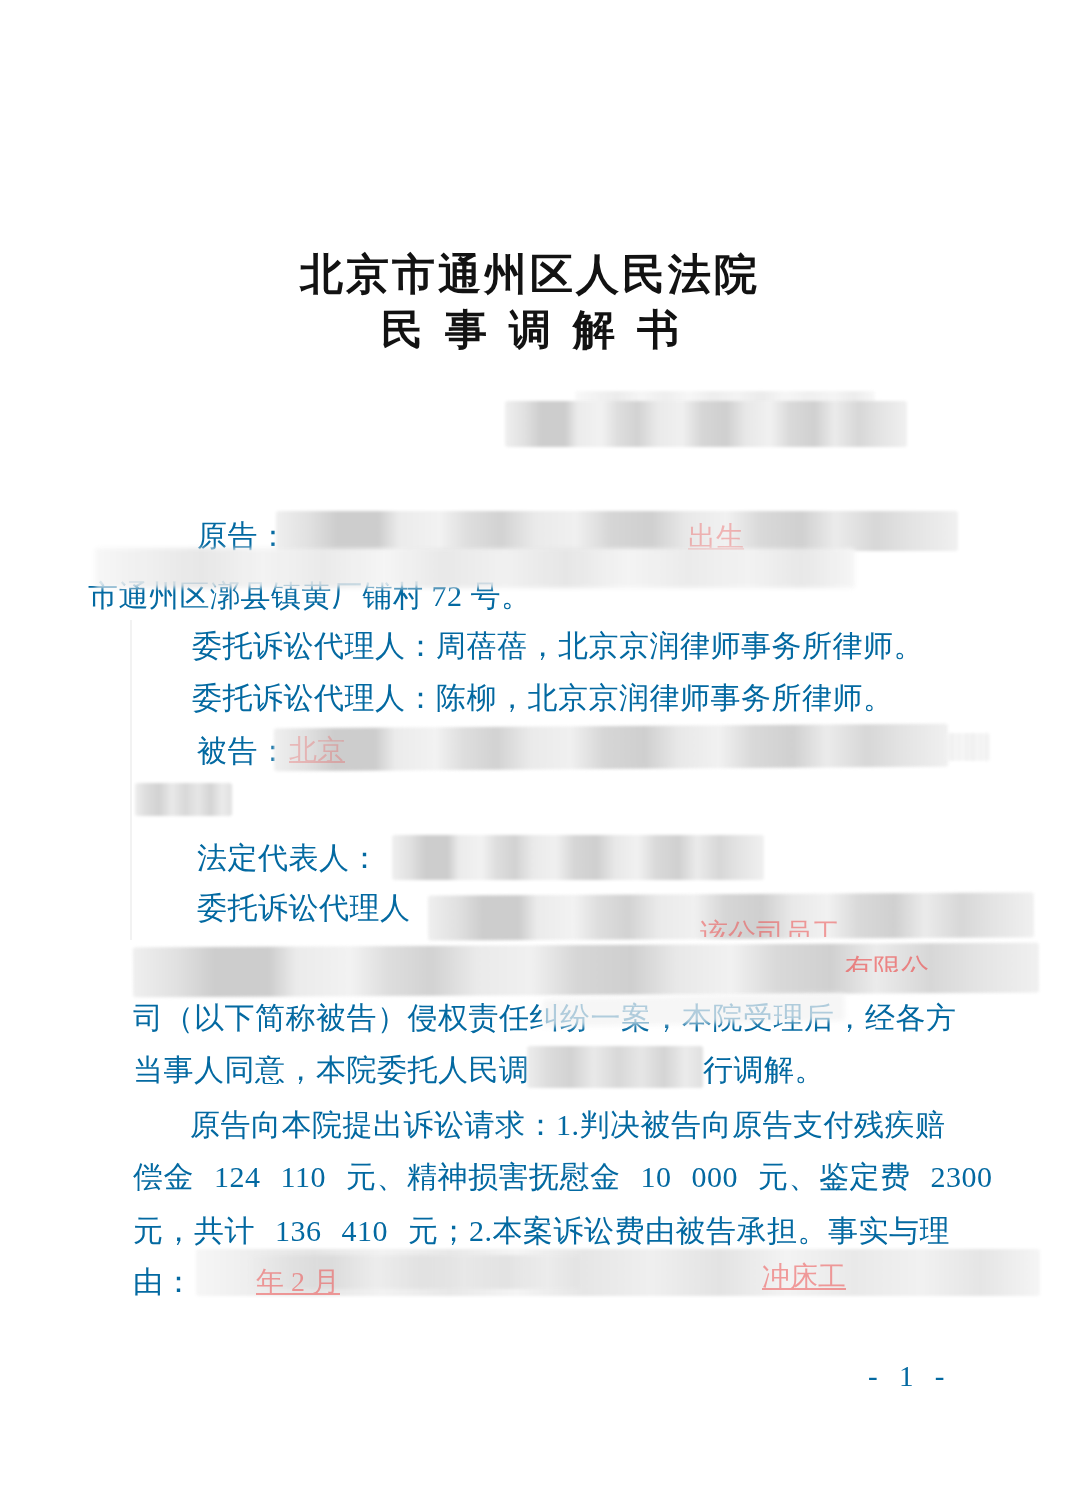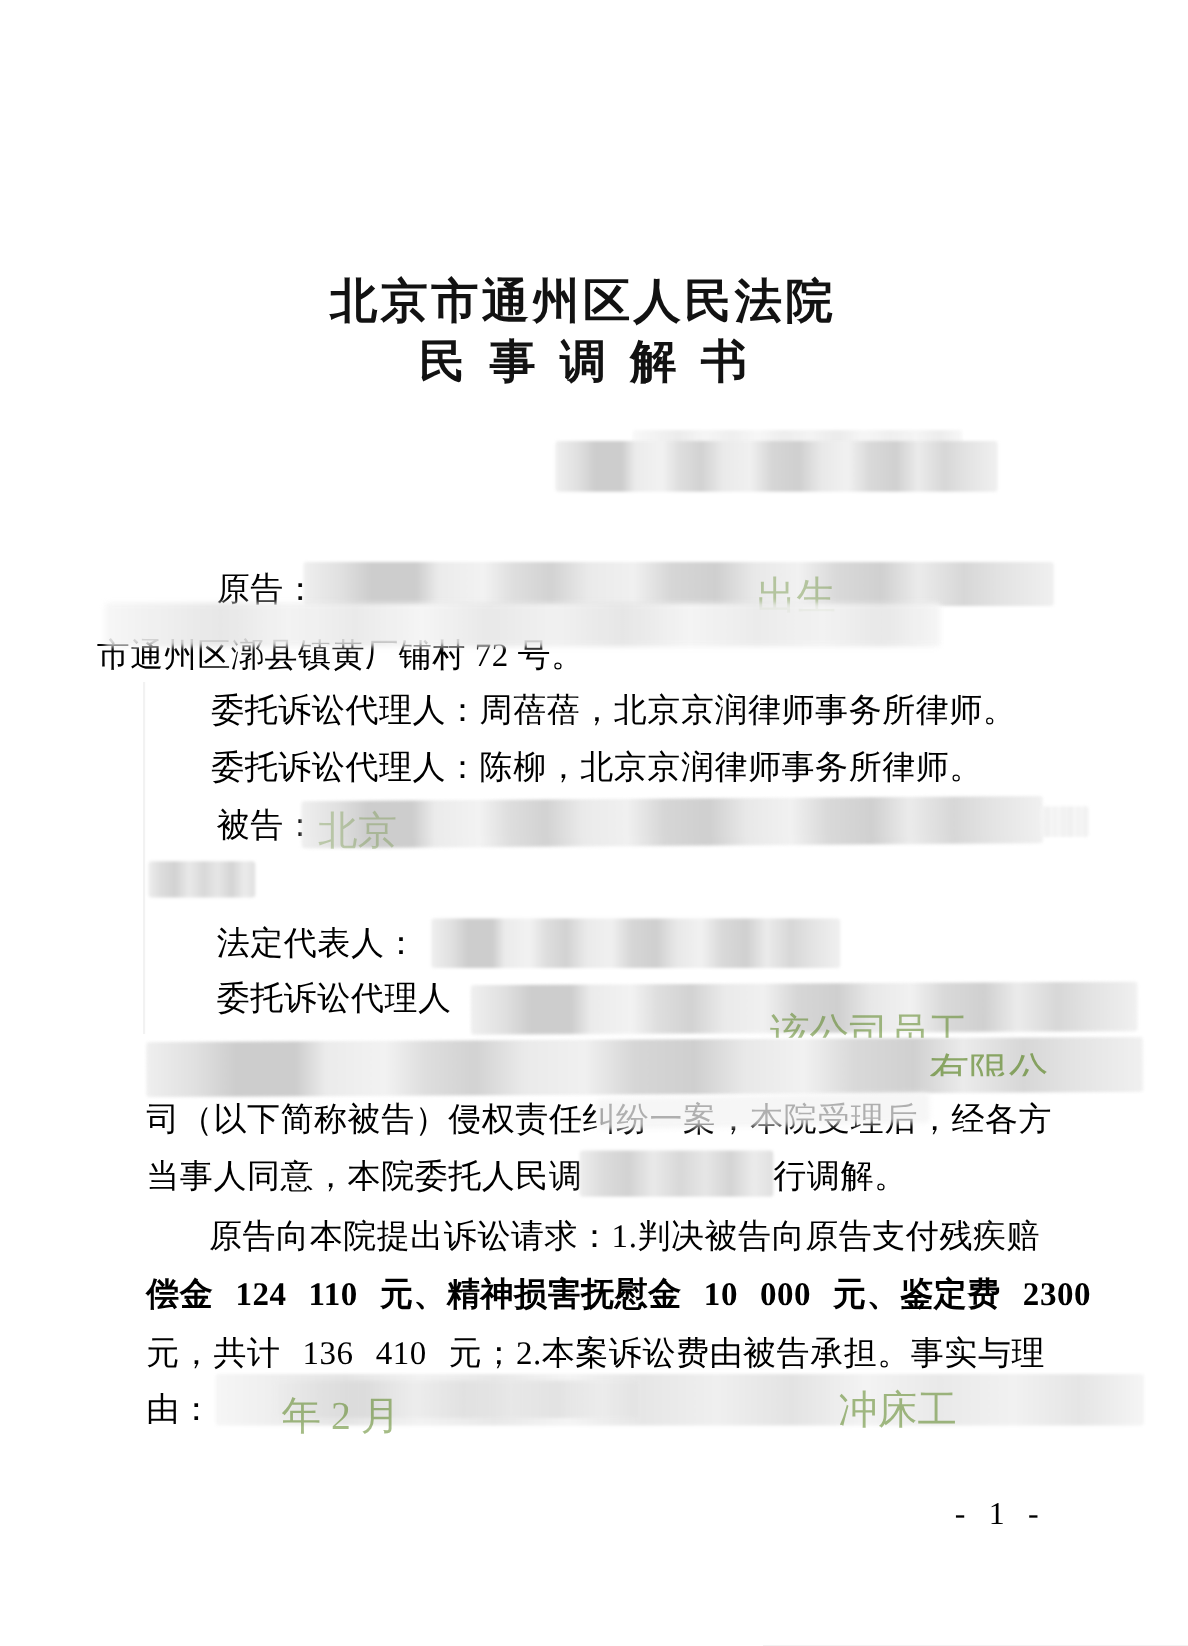--- a/index.html
+++ b/index.html
@@ -2,21 +2,21 @@
 <html><head>
 <meta charset="utf-8">
 <style>
   html,body { margin:0; padding:0; background:#e9e9e9; }
   .page {
     position:relative; width:1080px; height:1496px; margin:0 auto;
     background:#ffffff; overflow:hidden;
     font-family:"Liberation Serif","DejaVu Serif",serif;
   }
   .t {
-    position:absolute; white-space:pre; color:#000000;
+    position:absolute; white-space:pre; color:#0369a1;
     font-size:30px; line-height:1.25; letter-spacing:0.5px;
   }
   .title1 {
     left:0; width:1060px; text-align:center; top:248px;
     font-size:43px; font-weight:700; letter-spacing:3px; color:#121212;
   }
   .title2 {
     left:0; width:1060px; text-align:center; top:304px;
     font-size:42px; font-weight:700; letter-spacing:22px; text-indent:22px; color:#121212;
   }
@@ -29,21 +29,21 @@
     #e8e8e8 60%,#f1f1f1 66%,#d9d9d9 71%,#d0d0d0 77%,#ebebeb 82%,#d7d7d7 88%,
     #e3e3e3 93%,#f0f0f0 100%); }
   .rx-b { background:linear-gradient(90deg,
     #f6f6f6 0%,#ececec 8%,#e4e4e4 14%,#f2f2f2 22%,#e8e8e8 30%,#f4f4f4 38%,
     #e6e6e6 46%,#efefef 54%,#e3e3e3 62%,#f3f3f3 70%,#e9e9e9 78%,#f1f1f1 86%,
     #e5e5e5 93%,#f5f5f5 100%); }
   .rx-c { background:linear-gradient(90deg,
     #ededed 0%,#dcdcdc 12%,#d2d2d2 25%,#e9e9e9 38%,#d8d8d8 52%,#e6e6e6 65%,
     #d4d4d4 78%,#ebebeb 90%,#e0e0e0 100%); }
   .veil { position:absolute; background:rgba(243,243,243,0.72); filter:blur(2.5px); border-radius:4px; }
-  .frag { position:absolute; white-space:pre; color:#4d7c0f; font-size:36px; }
+  .frag { position:absolute; white-space:pre; color:#ef4444; font-size:28px;text-decoration:underline; }
   .clip-top { clip-path:inset(0 0 42% 0); }
   .crease { position:absolute; width:2px; background:rgba(0,0,0,0.05); }
 </style>
 </head>
 <body>
 
 <div class="page">
 
   <div class="t title1">北京市通州区人民法院</div>
   <div class="t title2">民事调解书</div>
@@ -78,21 +78,21 @@
   <div class="frag clip-top" style="left:845px; top:950px; opacity:.6; z-index:3;">有限公</div>
 
   <div class="t" style="left:133px; top:999px;">司（以下简称被告）侵权责任纠纷一案，本院受理后，经各方</div>
   <div class="veil" style="left:543px; top:996px; width:302px; height:28px; transform:rotate(-1.2deg);"></div>
 
   <div class="t" style="left:133px; top:1051px;">当事人同意，本院委托人民调</div>
   <div class="rx rx-c" style="left:527px; top:1046px; width:176px; height:42px;"></div>
   <div class="t" style="left:703px; top:1051px;text-align:right;">行调解。</div>
 
   <div class="t" style="left:190px; top:1106px;">原告向本院提出诉讼请求：1.判决被告向原告支付残疾赔</div>
-  <div class="t wide" style="left:133px; top:1158px;font-weight:bold;">偿金 124 110 元、精神损害抚慰金 10 000 元、鉴定费 2300</div>
+  <div class="t wide" style="left:133px; top:1158px;">偿金 124 110 元、精神损害抚慰金 10 000 元、鉴定费 2300</div>
   <div class="t wide" style="left:133px; top:1212px;">元，共计 136 410 元；2.本案诉讼费由被告承担。事实与理</div>
 
   <div class="t" style="left:133px; top:1263px;">由：</div>
   <div class="rx rx-b" style="left:196px; top:1249px; width:844px; height:47px;"></div>
   <div class="rx rx-c" style="left:250px; top:1255px; width:330px; height:34px; opacity:.5;"></div>
   <div class="frag" style="left:256px; top:1263px; opacity:.5; z-index:3;">年 2 月</div>
   <div class="frag" style="left:762px; top:1258px; opacity:.5; z-index:3;">冲床工</div>
 
   <div class="t" style="left:868px; top:1358px; font-size:29px; letter-spacing:7px;">- 1 -</div>
 

